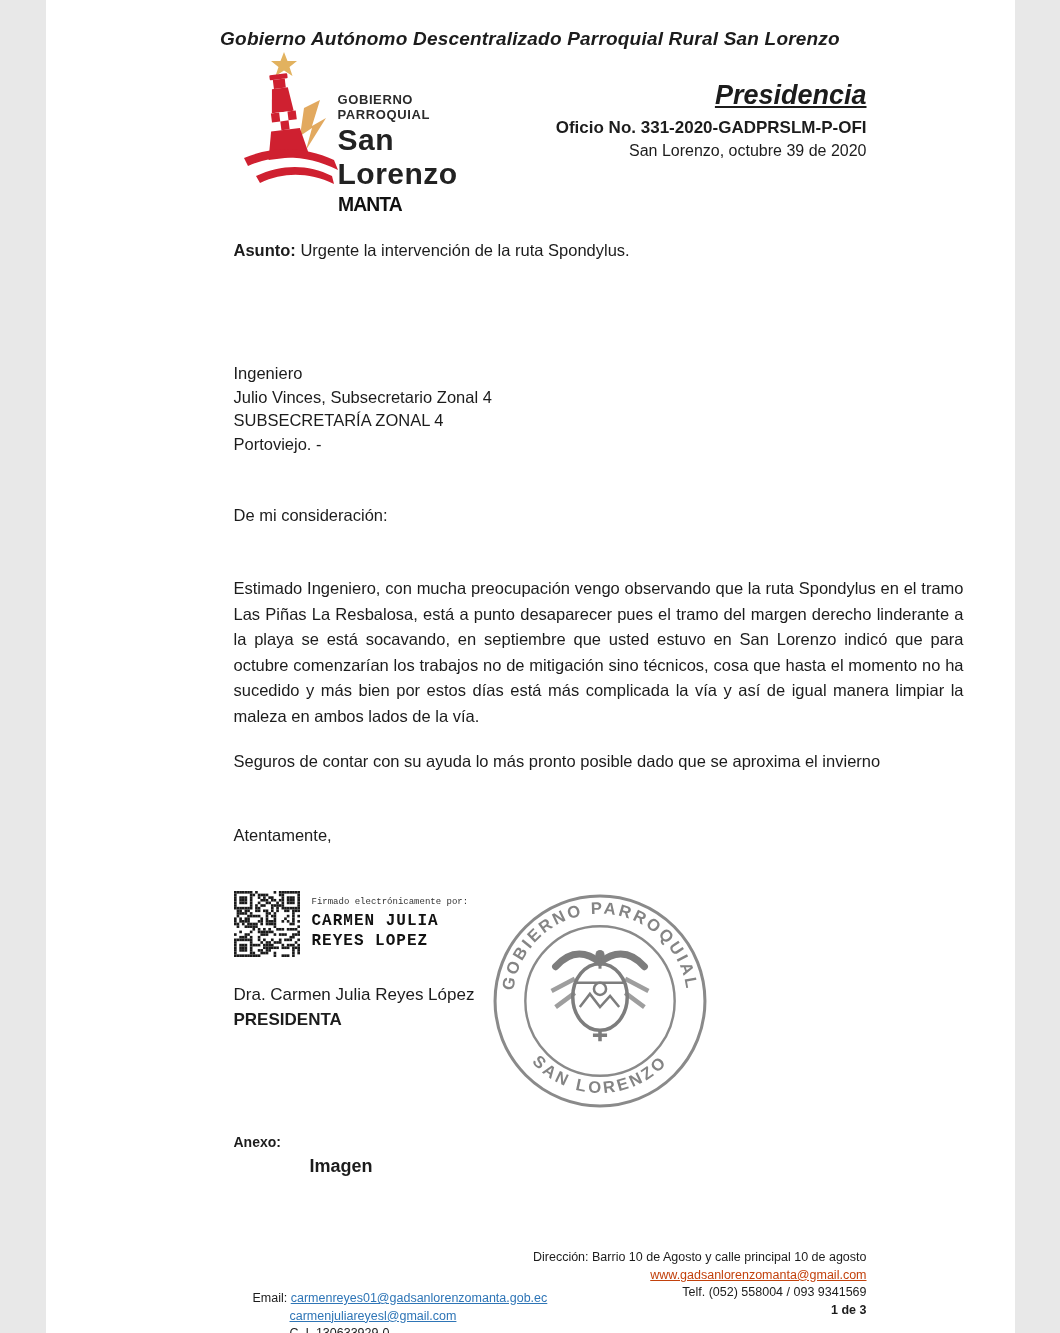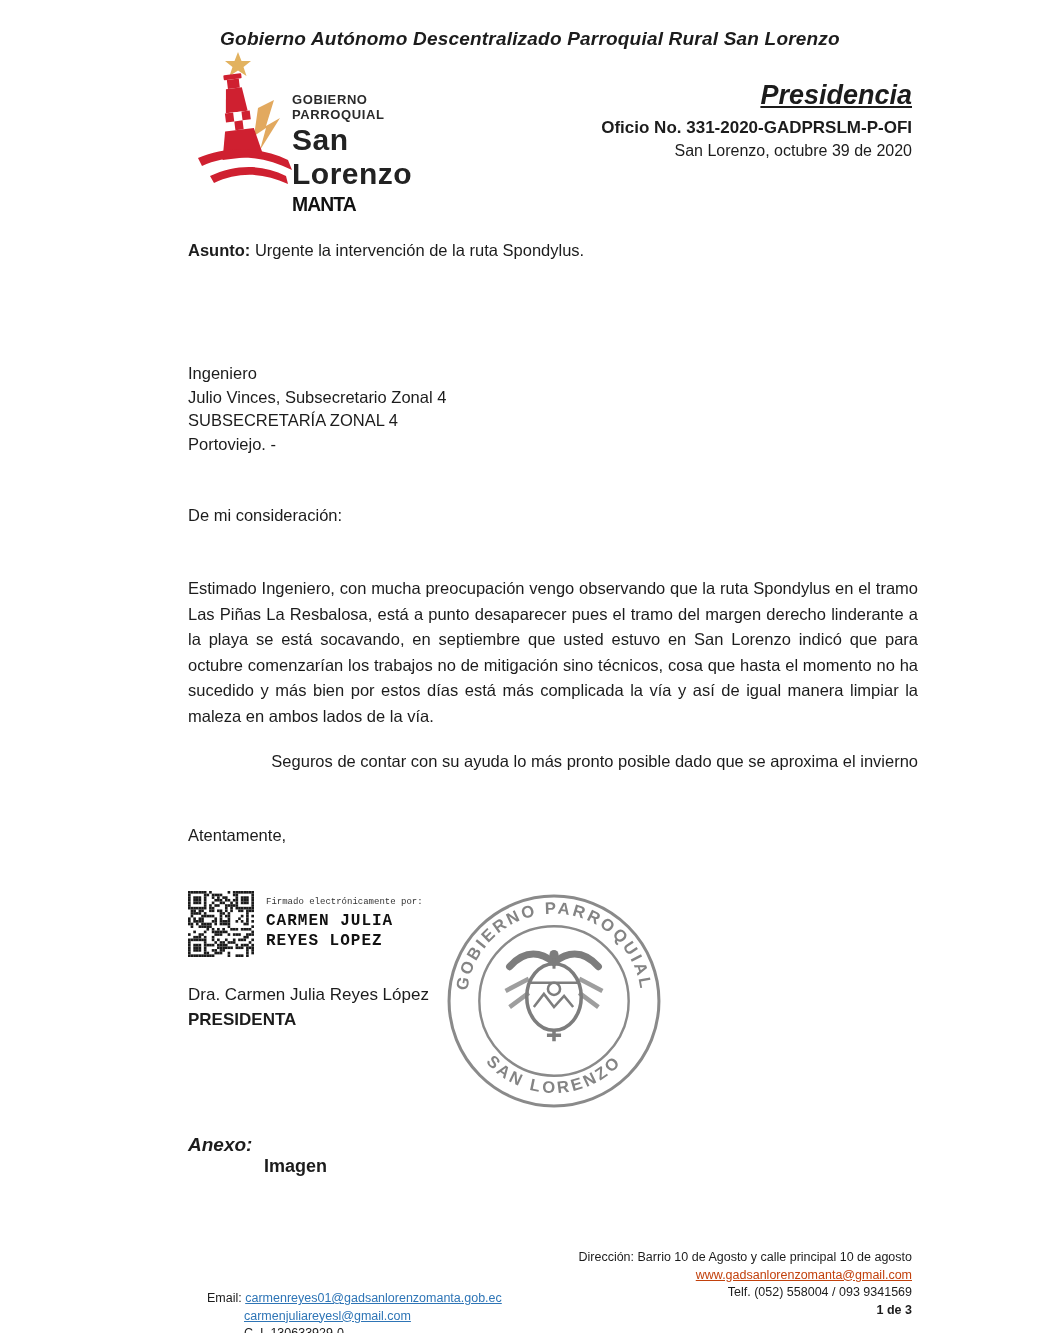--- a/index.html
+++ b/index.html
@@ -1,19 +1,19 @@
 <!DOCTYPE html>
 <html><head>
 <meta charset="utf-8">
 <style>
   * { margin:0; padding:0; box-sizing:border-box; }
   html,body { background:#e8e8e8; }
   .page {
     position:relative;
-    width:1060px; height:1333px;
+    width:969px; height:1333px;
     margin:0 auto;
     background:#ffffff;
     font-family:"Liberation Sans", sans-serif;
     color:#1c1c1c;
     overflow:hidden;
   }
   .doc-title {
     position:absolute; top:28px; left:0; width:100%;
     text-align:center;
     font-size:19px; font-weight:bold; font-style:italic;
@@ -30,34 +30,34 @@
   .header-right { position:absolute; top:80px; right:148px; text-align:right; }
   .presidencia { font-size:27px; font-weight:bold; font-style:italic; text-decoration:underline; }
   .oficio { font-size:17px; font-weight:bold; margin-top:7px; }
   .dateline { font-size:16px; margin-top:4px; }
   
   .asunto { position:absolute; left:188px; top:241px; font-size:16.5px; }
   .asunto b { font-weight:bold; }
   .recipient { position:absolute; left:188px; top:362px; font-size:16.5px; line-height:23.5px; }
   .salutation { position:absolute; left:188px; top:506px; font-size:16.5px; }
   .para1 { position:absolute; left:188px; top:576px; width:730px; font-size:16.5px; line-height:25.5px; text-align:justify; }
-  .para2 { position:absolute; left:188px; top:752px; width:730px; font-size:16.5px;text-align:right; }
+  .para2 { position:absolute; left:188px; top:752px; width:730px; font-size:16.5px; }
   .closing { position:absolute; left:188px; top:826px; font-size:16.5px; }
   
   .sig-block { position:absolute; left:188px; top:891px; }
   .qr { position:absolute; left:0; top:0; width:66px; height:66px; }
   .sig-etext { position:absolute; left:78px; top:6px; width:220px; font-family:"Liberation Mono","DejaVu Sans Mono",monospace; }
   .sig-etext .small { font-size:9px; color:#333; }
   .sig-etext .nm { font-size:16px; font-weight:bold; letter-spacing:1px; line-height:20px; margin-top:4px; color:#111; }
   .sig-name { position:absolute; left:188px; top:982px; font-size:17px; line-height:25px; }
   .sig-name .role { font-weight:bold; }
   
   .seal { position:absolute; left:443px; top:890px; }
   
-  .annex-label { position:absolute; left:188px; top:1134px; font-size:19px; font-weight:bold;font-style:italic; }
+  .annex-label { position:absolute; left:188px; top:1134px; font-size:14px; font-weight:bold; }
   .annex-item  { position:absolute; left:264px; top:1156px; font-size:18px;font-weight:bold; }
   
   .footer-left { position:absolute; left:207px; top:1290px; font-size:12.5px; line-height:17.5px; }
   .footer-left .ind { padding-left:37px; }
   .footer-right { position:absolute; right:148px; top:1249px; text-align:right; font-size:12.5px; line-height:17.5px; }
   a.lnk { color:#2e75b6; text-decoration:underline; cursor:pointer; }
   a.lnk-teal { color:#c2410c; text-decoration:underline; cursor:pointer; }
   .pagenum { font-weight:bold; }
 </style>
 </head>

